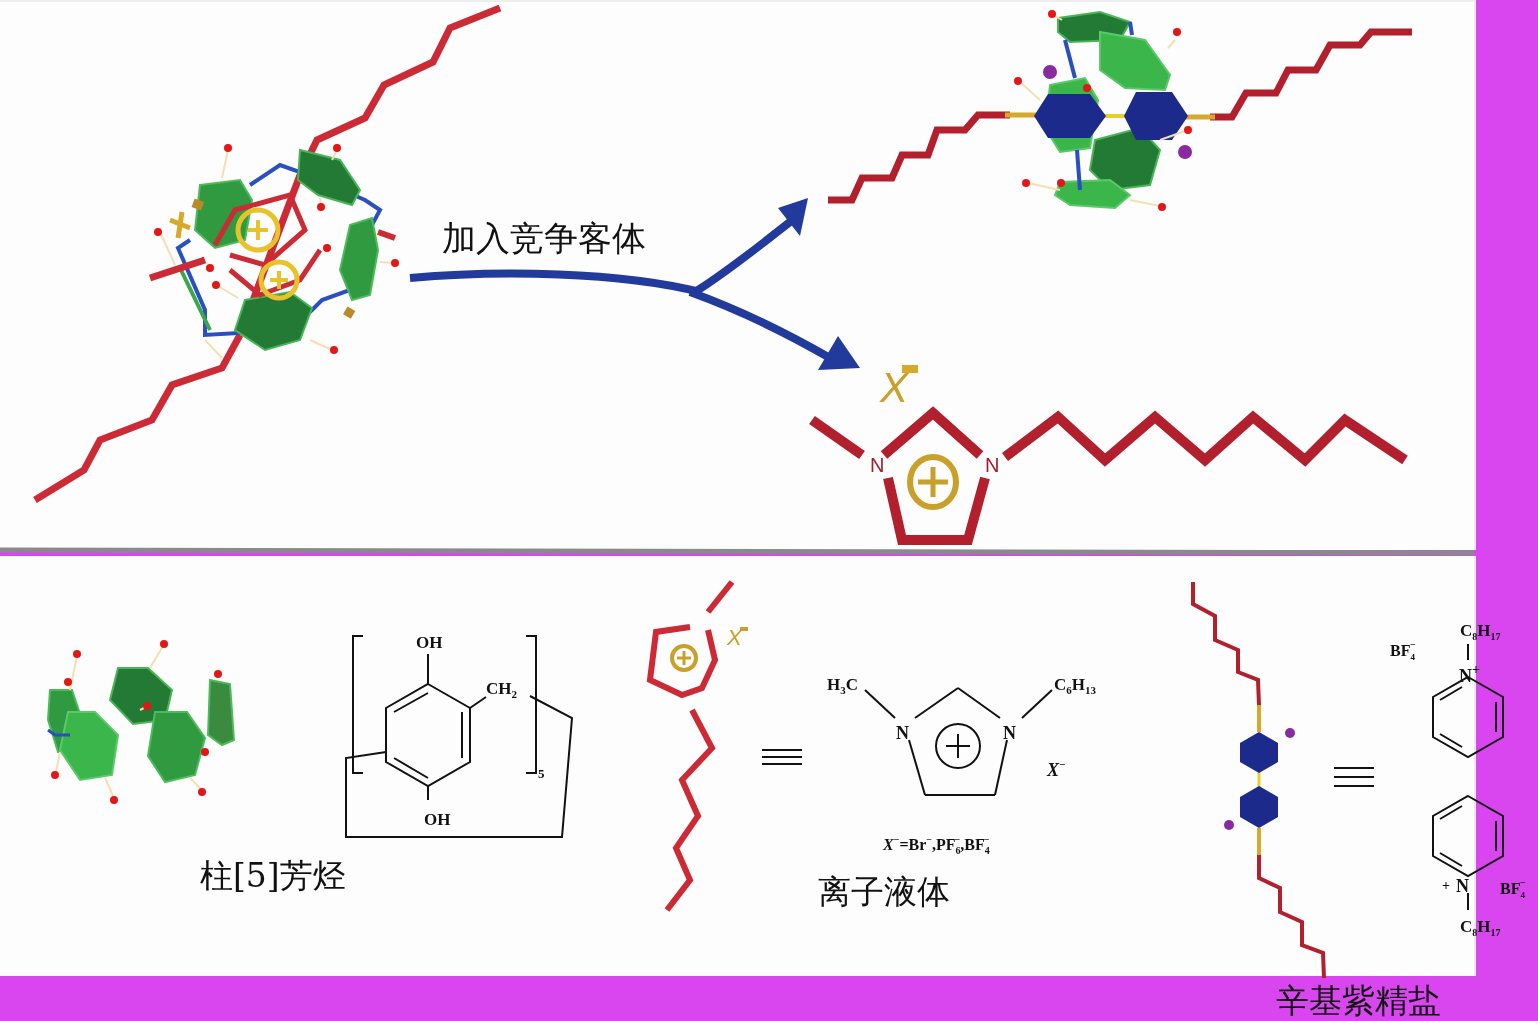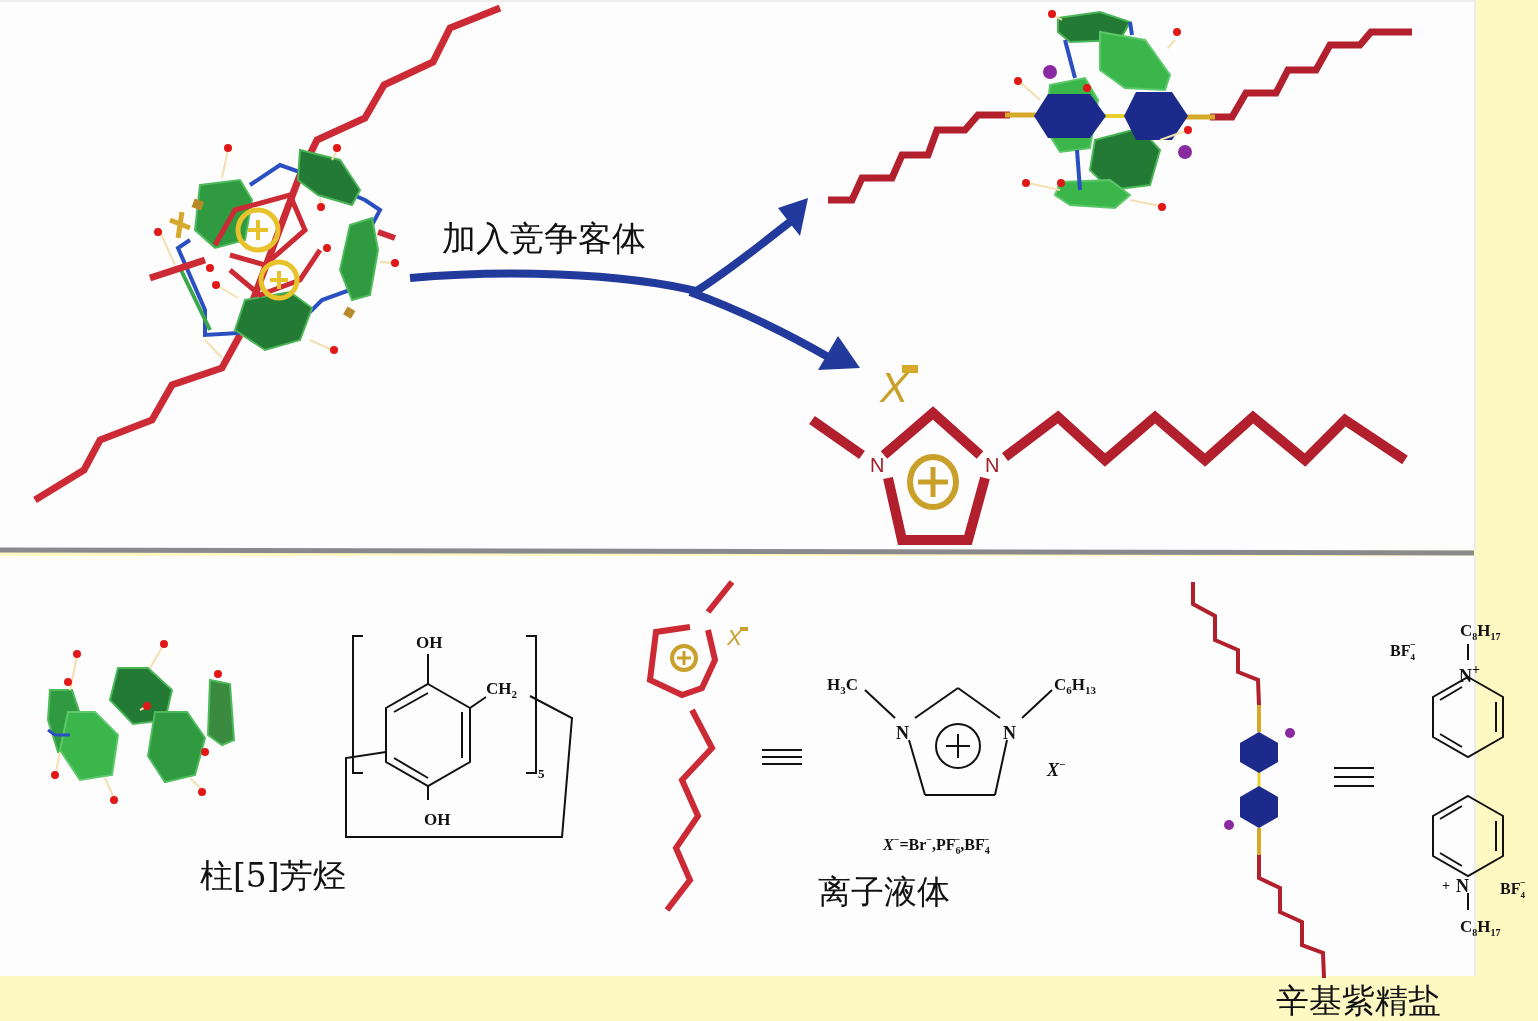--- a/index.html
+++ b/index.html
@@ -1,16 +1,16 @@
 <!DOCTYPE html>
 <html><head>
 <meta charset="utf-8">
 <style>
   html,body{margin:0;padding:0;background:#ffffff;}
-  #stage{position:relative;width:1538px;height:1021px;overflow:hidden;background:#fef9c3;}
+  #stage{position:relative;width:1538px;height:1021px;overflow:hidden;background:#d946ef;}
   #top-panel{position:absolute;left:0;top:0;width:1474px;height:548px;background:#fdfdfd;border-right:2px solid #ececec;border-top:2px solid #eeeeee;}
   #bottom-panel{position:absolute;left:0;top:556px;width:1474px;height:420px;background:#fdfdfd;border-right:2px solid #ececec;}
   svg{position:absolute;left:0;top:0;}
   .cn{font-family:"DejaVu Serif","Liberation Serif",serif;fill:#111;}
   .chem{font-family:"Liberation Serif","DejaVu Serif",serif;font-weight:bold;fill:#111;}
   .chem-it{font-family:"Liberation Serif","DejaVu Serif",serif;font-weight:bold;font-style:italic;fill:#111;}
   .gold-label{font-family:"Liberation Sans","DejaVu Sans",sans-serif;font-style:italic;fill:#c9a02a;}
   .nlab{font-family:"Liberation Sans","DejaVu Sans",sans-serif;fill:#a11d2a;}
 </style>
 </head>

